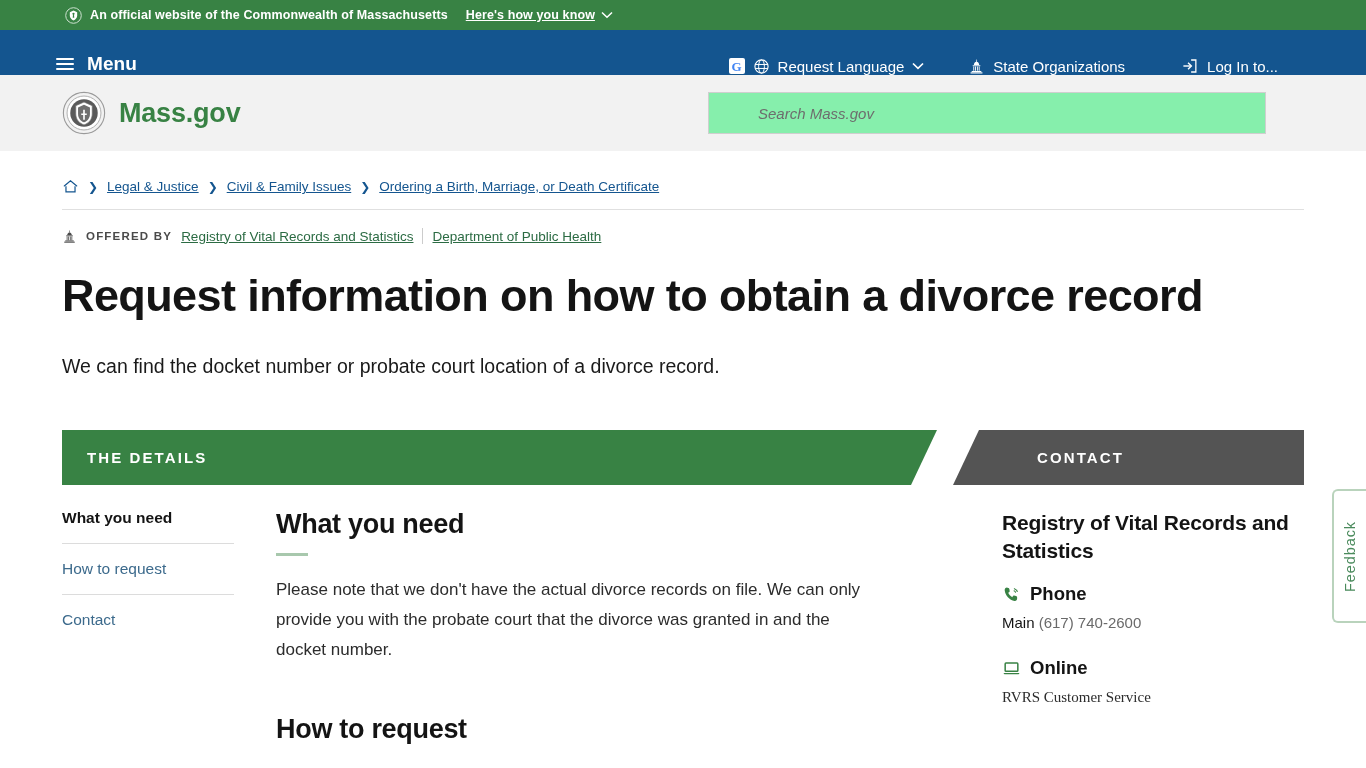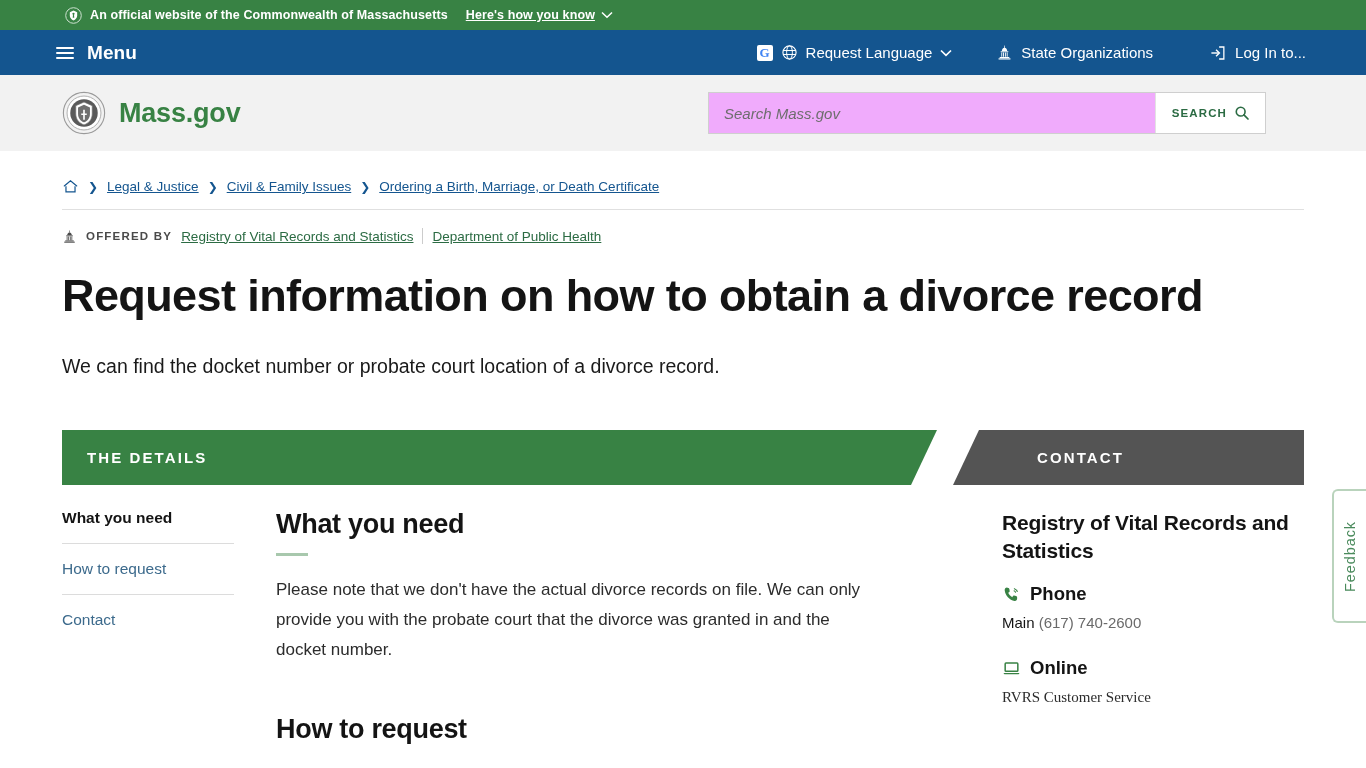--- a/index.html
+++ b/index.html
@@ -50,22 +50,22 @@
     height: 45px;
     background: #14558f;
     display: flex;
     align-items: center;
     color: #fff;
     font-size: 15px;
   }
   .utility-inner {
     width: 1366px;
     display: flex;
-    align-items: center;
-    padding: 0 60px 0 56px;
+    align-items: flex-end;
+    padding: 0 88px 0 56px;
     height: 100%;
   }
   .menu-btn {
     display: flex; align-items: center; gap: 13px;
     font-size: 19px; font-weight: 700; color: #fff;
     cursor: pointer; letter-spacing: .1px;
   }
   .hamburger { display:flex; flex-direction:column; gap:3px; width:18px; }
   .hamburger i { display:block; height:2px; background:#fff; border-radius:1px; }
   .util-right {
@@ -106,21 +106,22 @@
   .seal { width: 44px; height: 44px; display:block; }
   .brand-name {
     font-size: 27px; font-weight: 700; color: #388244; letter-spacing: -.2px;
   }
   .searchbox {
     margin-left: auto;
     display:flex;
     width: 558px;
     height: 42px;
     border: 1px solid #cfcfcf;
-    background:#f0abfc;
+    background:#86efac;
+    padding-left:34px;
   }
   .searchbox input {
     flex:1; border:0; outline:none; background:transparent;
     font-family: "Liberation Sans", sans-serif;
     font-size: 15px; font-style: italic; color:#555;
     padding: 0 15px;
   }
   .searchbox input::placeholder { color:#6d6d6d; font-style: italic; opacity:1; }
   .search-btn {
     border:0; border-left:1px solid #e2e2e2; background:#fff;
@@ -373,27 +374,20 @@
         <circle cx="24" cy="24" r="15" fill="#5a5a5a"></circle>
         <path d="M24 12 L33 16 V25 C33 31.5 28.6 35.4 24 37 C19.4 35.4 15 31.5 15 25 V16 Z" fill="#ffffff" stroke="#6d6d6d" stroke-width="0.8"></path>
         <path d="M24 15 L30.5 18 V25 C30.5 30 27.2 32.9 24 34.2 C20.8 32.9 17.5 30 17.5 25 V18 Z" fill="#6f6f6f"></path>
         <path d="M23.1 20.5 h1.8 v4 h2.1 v1.7 h-2.1 v5.2 h-1.8 v-5.2 H21 v-1.7 h2.1 z" fill="#ffffff"></path>
       </svg>
       <span class="brand-name">Mass.gov</span>
     </div>
 
     <div class="searchbox">
       <input type="text" placeholder="Search Mass.gov" style="">
-      <button class="search-btn">
-        <span>SEARCH</span>
-        <svg width="16" height="16" viewBox="0 0 24 24">
-          <circle cx="10" cy="10" r="6.6" fill="none" stroke="#2b6b43" stroke-width="2.4"></circle>
-          <path d="M14.9 14.9 L21 21" stroke="#2b6b43" stroke-width="2.6" stroke-linecap="round"></path>
-        </svg>
-      </button>
     </div>
 
   </div>
 </div>
 
 <div class="page-wrap">
 
   <div class="breadcrumb">
     <svg class="home-ico" width="17" height="17" viewBox="0 0 24 24">
       <path d="M3.2 11.2 L12 4 L20.8 11.2" fill="none" stroke="#14558f" stroke-width="1.7" stroke-linecap="round"></path>

